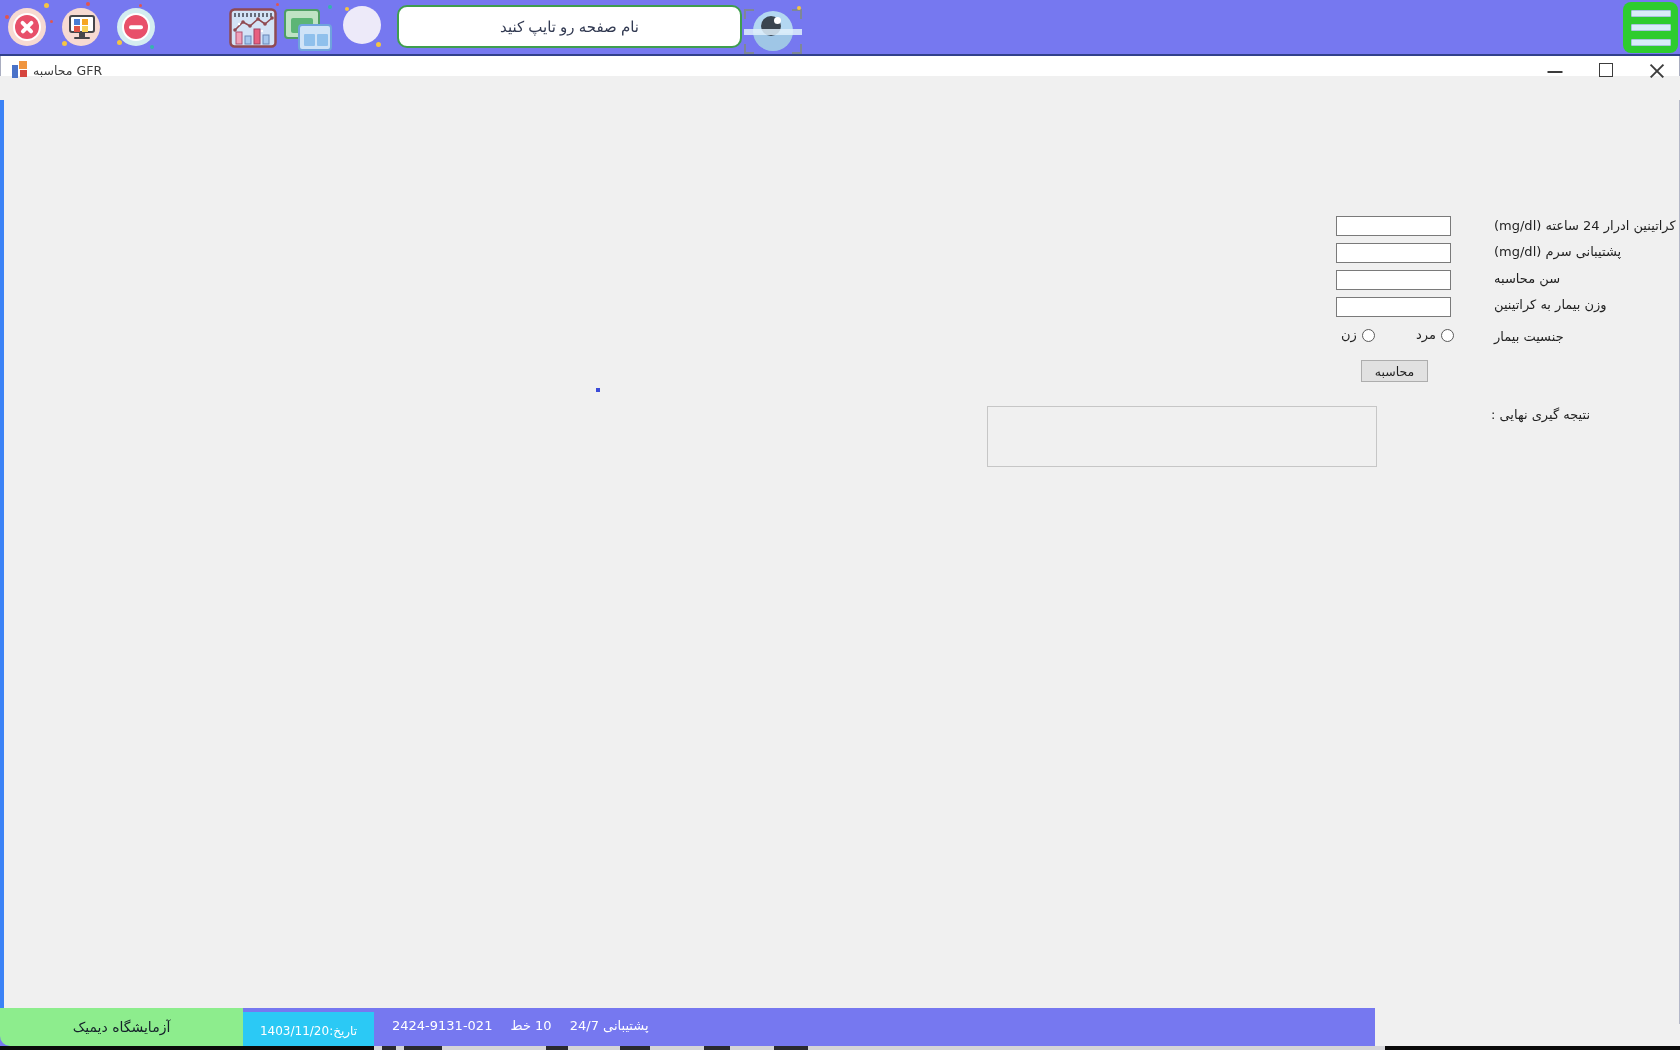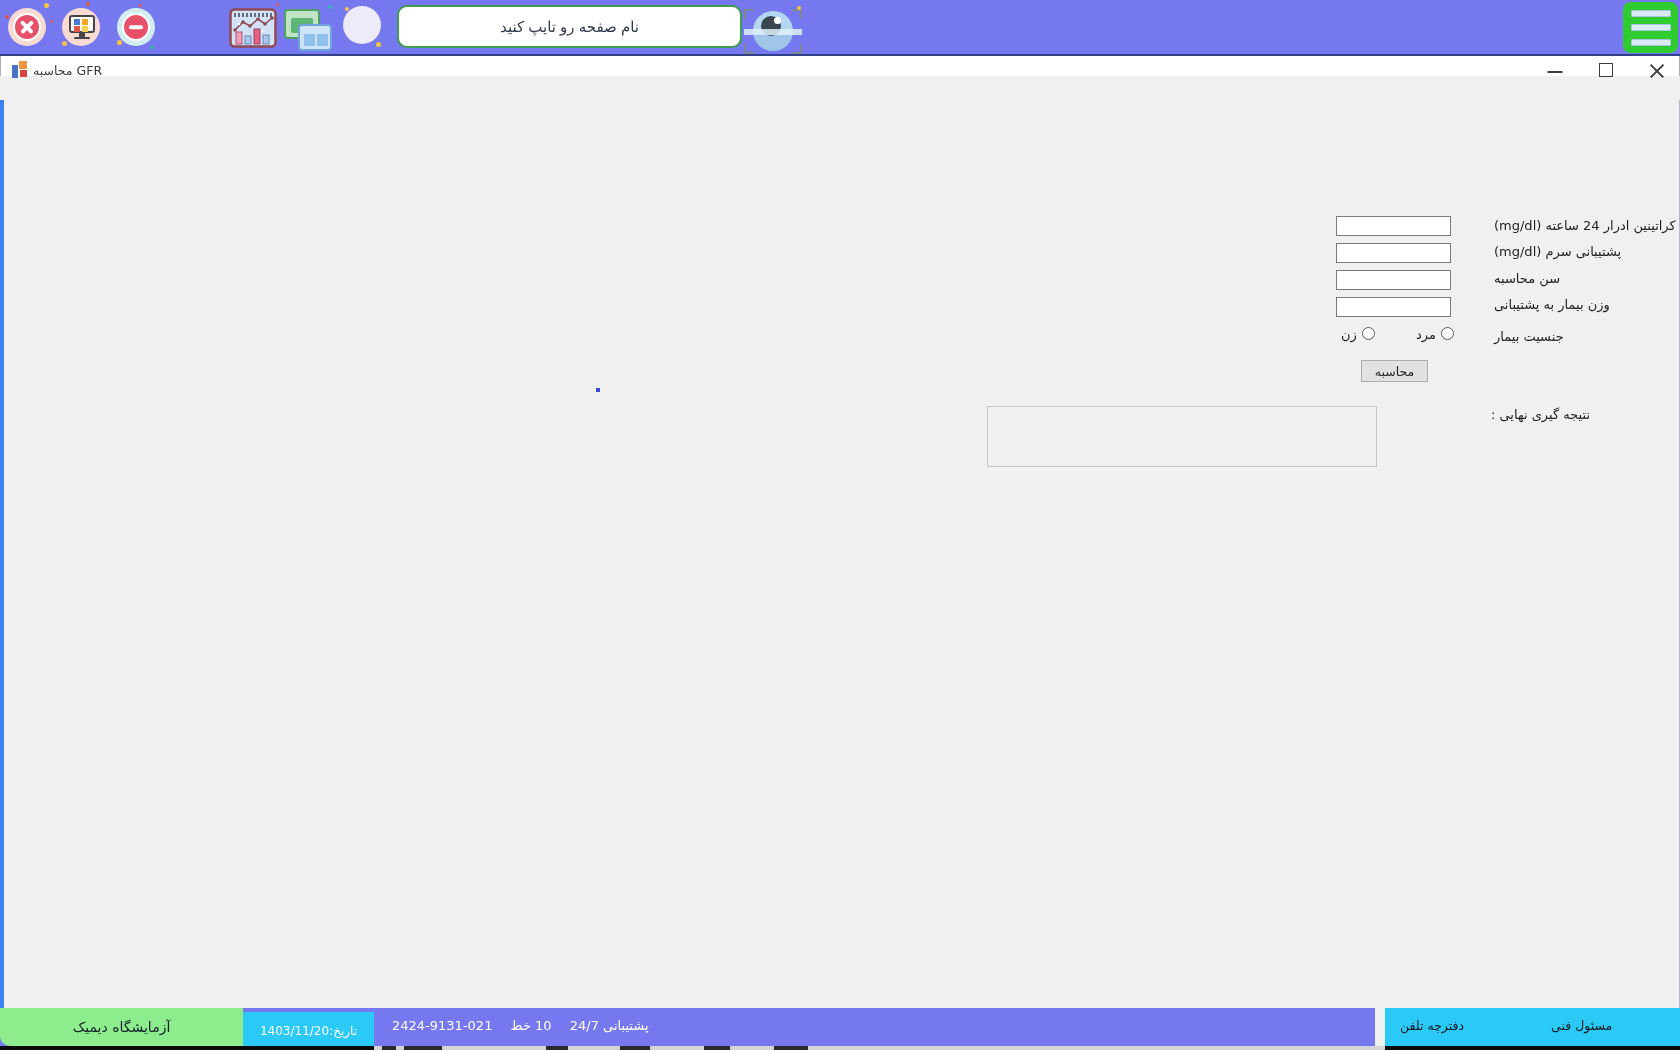--- a/index.html
+++ b/index.html
@@ -79,21 +79,21 @@
   .ctl-x1 { transform:translateX(-50%) rotate(45deg); }
   .ctl-x2 { transform:translateX(-50%) rotate(-45deg); }
 
   .content { position:absolute; left:0; top:100px; width:1680px; height:924px; background:#f0f0f0;
              border-left:4px solid #3b82f6; border-right:1px solid #b4b8c8; }
 
   .fld-input { position:absolute; left:1332px; width:115px; height:20px; background:#fff;
                border:1px solid #7a7a7a; font-size:13px; padding:0 3px; direction:rtl; outline:none; }
   .fld-label { position:absolute; left:1490px; font-size:13px; color:#1f1f1f; direction:rtl; white-space:nowrap; }
 
-  .radio-group { position:absolute; display:flex; align-items:flex-start; gap:5px; cursor:pointer; }
+  .radio-group { position:absolute; display:flex; align-items:flex-end; gap:5px; cursor:pointer; }
   .radio-label { font-size:13px; color:#1f1f1f; }
   .radio-circle { width:13px; height:13px; border:1px solid #5a5a5a; border-radius:50%; background:#fff; }
 
   .calc-btn { position:absolute; left:1357px; top:260px; width:67px; height:22px; background:#e1e1e1;
               border:1px solid #adadad; font-size:12.5px; color:#1f1f1f; font-family:"DejaVu Sans",sans-serif;
               cursor:pointer; }
   .result-label { position:absolute; left:1487px; top:307px; font-size:13px; color:#1f1f1f;
                   direction:rtl; white-space:nowrap; }
   .result-box { position:absolute; left:983px; top:306px; width:390px; height:61px;
                 background:#f0f0f0; border:1px solid #c6c6c6; font-size:13px; color:#1f1f1f; direction:rtl; padding:3px 6px; }
@@ -253,21 +253,21 @@
   <input class="fld-input" style="top: 116px;" value="">
   <div class="fld-label" style="top:118px;">کراتینین ادرار 24 ساعته (mg/dl)</div>
 
   <input class="fld-input" style="top: 143px;" value="">
   <div class="fld-label" style="top:144px;">پشتیبانی سرم (mg/dl)</div>
 
   <input class="fld-input" style="top: 170px;" value="">
   <div class="fld-label" style="top:171px;">سن محاسبه</div>
 
   <input class="fld-input" style="top: 197px;" value="">
-  <div class="fld-label" style="top:197px;">وزن بیمار به پشتیبانی</div>
+  <div class="fld-label" style="top:197px;">وزن بیمار به کراتینین</div>
 
   <div class="fld-label" style="top:229px;">جنسیت بیمار</div>
   <div class="radio-group" style="left:1412px; top:227px;">
     <span class="radio-label">مرد</span>
     <span class="radio-circle"></span>
   </div>
   <div class="radio-group" style="left:1337px; top:227px;">
     <span class="radio-label">زن</span>
     <span class="radio-circle"></span>
   </div>
@@ -284,24 +284,20 @@
   <div class="sb-green">
     <span>آزمایشگاه دیمیک</span>
   </div>
   <div class="sb-date">
     <span>تاریخ:1403/11/20</span>
   </div>
   <div class="sb-support">
     <span>پشتیبانی 24/7</span>
     <span>10 خط</span>
     <span>021-9131-2424</span>
-  </div>
-  <div class="sb-right">
-    <div class="sb-item" style="left:15px;">دفترچه تلفن</div>
-    <div class="sb-item" style="left:166px;">مسئول فنی</div>
   </div>
 </div>
 
 <div class="bottom-sliver">
   <div class="sliver-mid">
     <div class="sliver-mark" style="left:8px;  width:14px;"></div>
     <div class="sliver-mark" style="left:30px; width:38px;"></div>
     <div class="sliver-mark" style="left:172px; width:22px;"></div>
     <div class="sliver-mark" style="left:246px; width:30px;"></div>
     <div class="sliver-mark" style="left:330px; width:26px;"></div>

